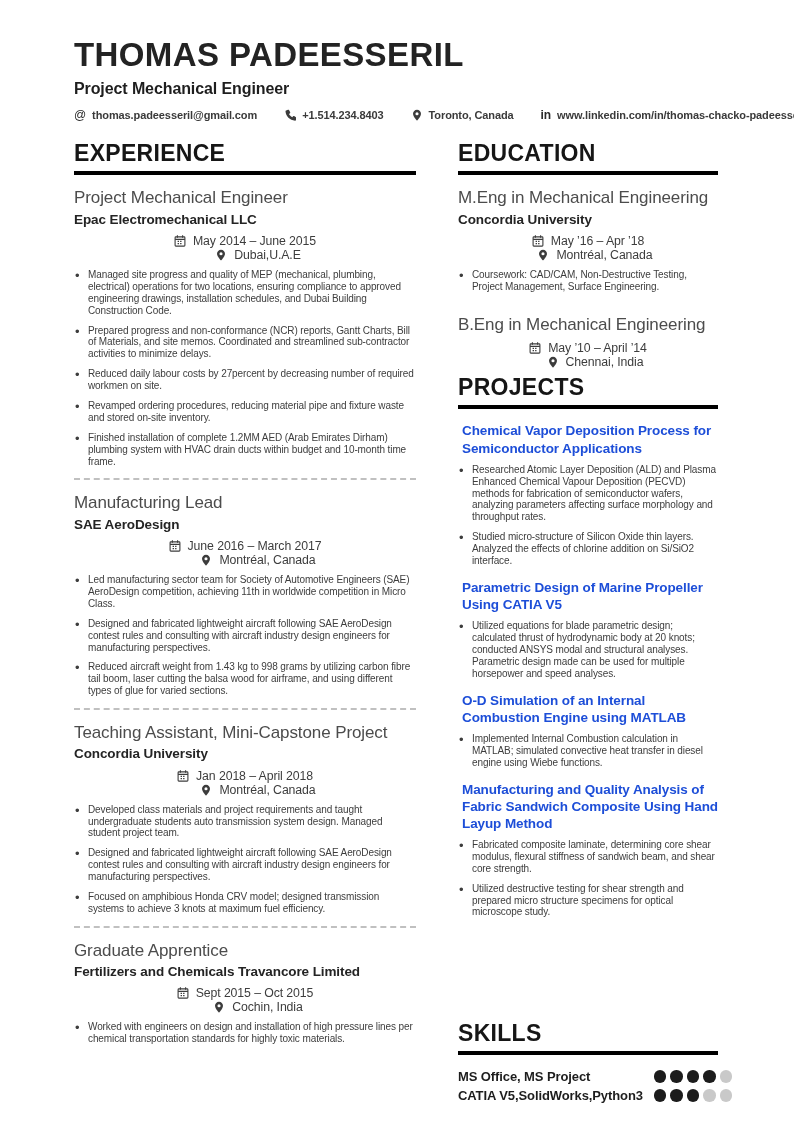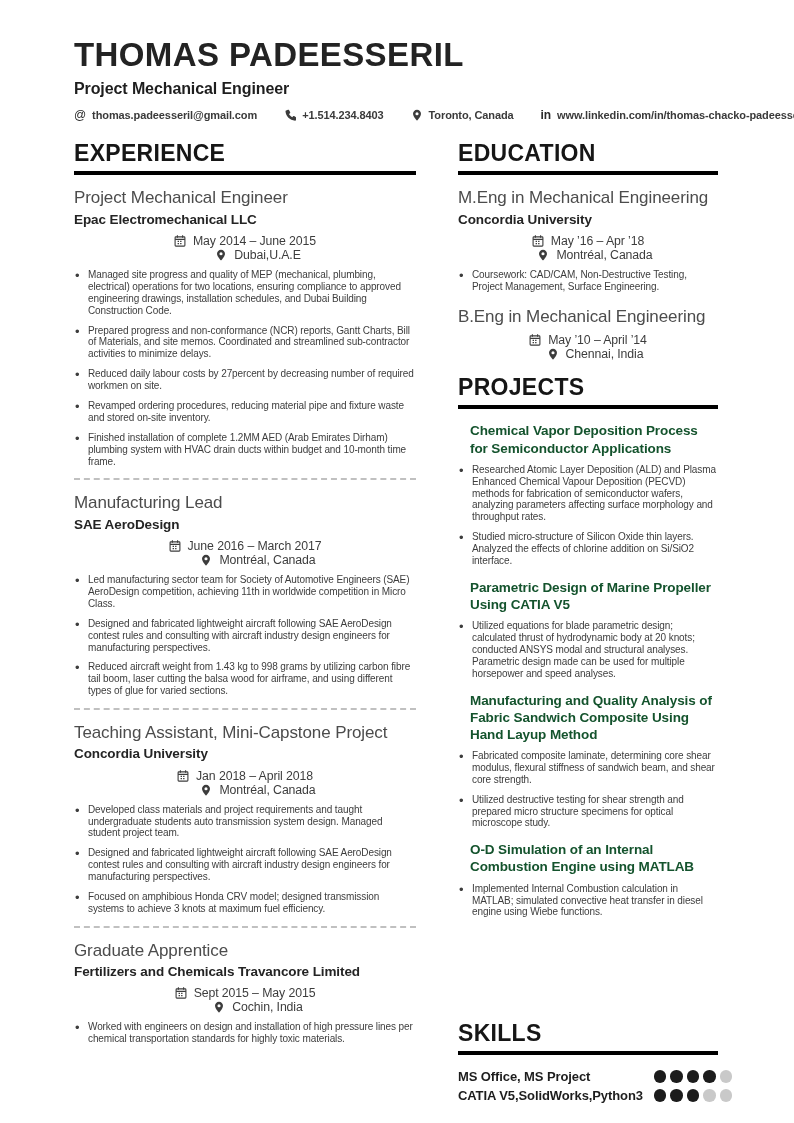--- a/index.html
+++ b/index.html
@@ -30,21 +30,21 @@
   .company { margin-top:3px; font-size:13.5px; font-weight:700; color:#242424; line-height:1.2; }
   .meta { margin-top:6px; display:flex; align-items:center; font-size:12.3px; color:#3d3d3d; white-space:nowrap;flex-direction:column; }
   .mitem { display:inline-flex; align-items:center; gap:7px; }
   .loc { margin-left:26px; }
   .edu .loc { margin-left:14px; }
   ul.bullets { margin:7px 0 0 0; padding:0; list-style:none; }
   ul.bullets li { position:relative; padding-left:14px; margin-bottom:8px; font-size:10px; line-height:1.19; color:#3d3d3d; }
   ul.bullets li::before { content:"\2022"; position:absolute; left:1px; top:-1px; color:#3d3d3d; font-size:13px; }
   .dashed { border:none; border-top:2px dashed #c0c0c0; margin:11px 0 13px 0; }
   
-  .ptitle { margin:12px 0 5px 12px; font-size:13.5px; font-weight:700; color:#14532d; line-height:1.27; }
+  .ptitle { margin:12px 0 5px 4px; font-size:13.5px; font-weight:700; color:#1d4ed8; line-height:1.27; }
   .pgroup:first-of-type .ptitle { margin-top:0; }
   
   .skillrow { display:flex; align-items:center; justify-content:space-between; margin-bottom:3px; height:16px; }
   .skill-label { font-size:13px; font-weight:700; color:#1d1d1d; white-space:nowrap; }
   .dots { display:inline-flex; gap:4px; }
   .dot { width:12.5px; height:12.5px; border-radius:50%; display:inline-block; }
   .dot-filled { background:#1c1c1c; }
   .dot-empty  { background:#c9c9c9; }
   .hidden-defs { position:absolute; width:0; height:0; overflow:hidden; }
 </style>
@@ -181,21 +181,21 @@
     <hr class="dashed">
 
     <article class="entry">
       <h3 class="etitle">Graduate Apprentice</h3>
       <div class="company">Fertilizers and Chemicals Travancore Limited</div>
       <div class="meta">
         <span class="mitem">
           <svg class="icon">
               <use href="#i-cal"></use>
             </svg>
-          <span>Sept 2015 – May 2015</span>
+          <span>Sept 2015 – Oct 2015</span>
         </span>
         <span class="mitem loc">
           <svg class="icon">
               <use href="#i-pin"></use>
             </svg>
           <span>Cochin, India</span>
         </span>
       </div>
       <ul class="bullets">
         <li>Worked with engineers on design and installation of high pressure lines per chemical transportation standards for highly toxic materials.</li>
@@ -221,21 +221,21 @@
               <use href="#i-pin"></use>
             </svg>
           <span>Montréal, Canada</span>
         </span>
       </div>
       <ul class="bullets">
         <li>Coursework: CAD/CAM, Non-Destructive Testing, Project Management, Surface Engineering.</li>
       </ul>
     </article>
 
-    <article class="entry" style="margin-top:14px;">
+    <article class="entry" style="margin-top:22px;">
       <h3 class="etitle">B.Eng in Mechanical Engineering</h3>
       <div class="meta">
         <span class="mitem">
           <svg class="icon">
               <use href="#i-cal"></use>
             </svg>
           <span>May ’10 – April ’14</span>
         </span>
         <span class="mitem loc">
           <svg class="icon">
@@ -259,31 +259,31 @@
     </div>
 
     <div class="pgroup">
       <h3 class="ptitle">Parametric Design of Marine Propeller Using CATIA V5</h3>
       <ul class="bullets">
         <li>Utilized equations for blade parametric design; calculated thrust of hydrodynamic body at 20 knots; conducted ANSYS modal and structural analyses. Parametric design made can be used for multiple horsepower and speed analyses.</li>
       </ul>
     </div>
 
     <div class="pgroup">
+      <h3 class="ptitle">O-D Simulation of an Internal Combustion Engine using MATLAB</h3>
+      <ul class="bullets">
+        <li>Implemented Internal Combustion calculation in MATLAB; simulated convective heat transfer in diesel engine using Wiebe functions.</li>
+      </ul>
+    </div>
+
+    <div class="pgroup">
       <h3 class="ptitle">Manufacturing and Quality Analysis of Fabric Sandwich Composite Using Hand Layup Method</h3>
       <ul class="bullets">
         <li>Fabricated composite laminate, determining core shear modulus, flexural stiffness of sandwich beam, and shear core strength.</li>
         <li>Utilized destructive testing for shear strength and prepared micro structure specimens for optical microscope study.</li>
-      </ul>
-    </div>
-
-    <div class="pgroup">
-      <h3 class="ptitle">O-D Simulation of an Internal Combustion Engine using MATLAB</h3>
-      <ul class="bullets">
-        <li>Implemented Internal Combustion calculation in MATLAB; simulated convective heat transfer in diesel engine using Wiebe functions.</li>
       </ul>
     </div>
   </section>
 
   <section class="skills">
     <h2 class="sec-title">SKILLS</h2>
 
     <div class="skillrow">
       <span class="skill-label">MS Office, MS Project</span>
       <span class="dots">

